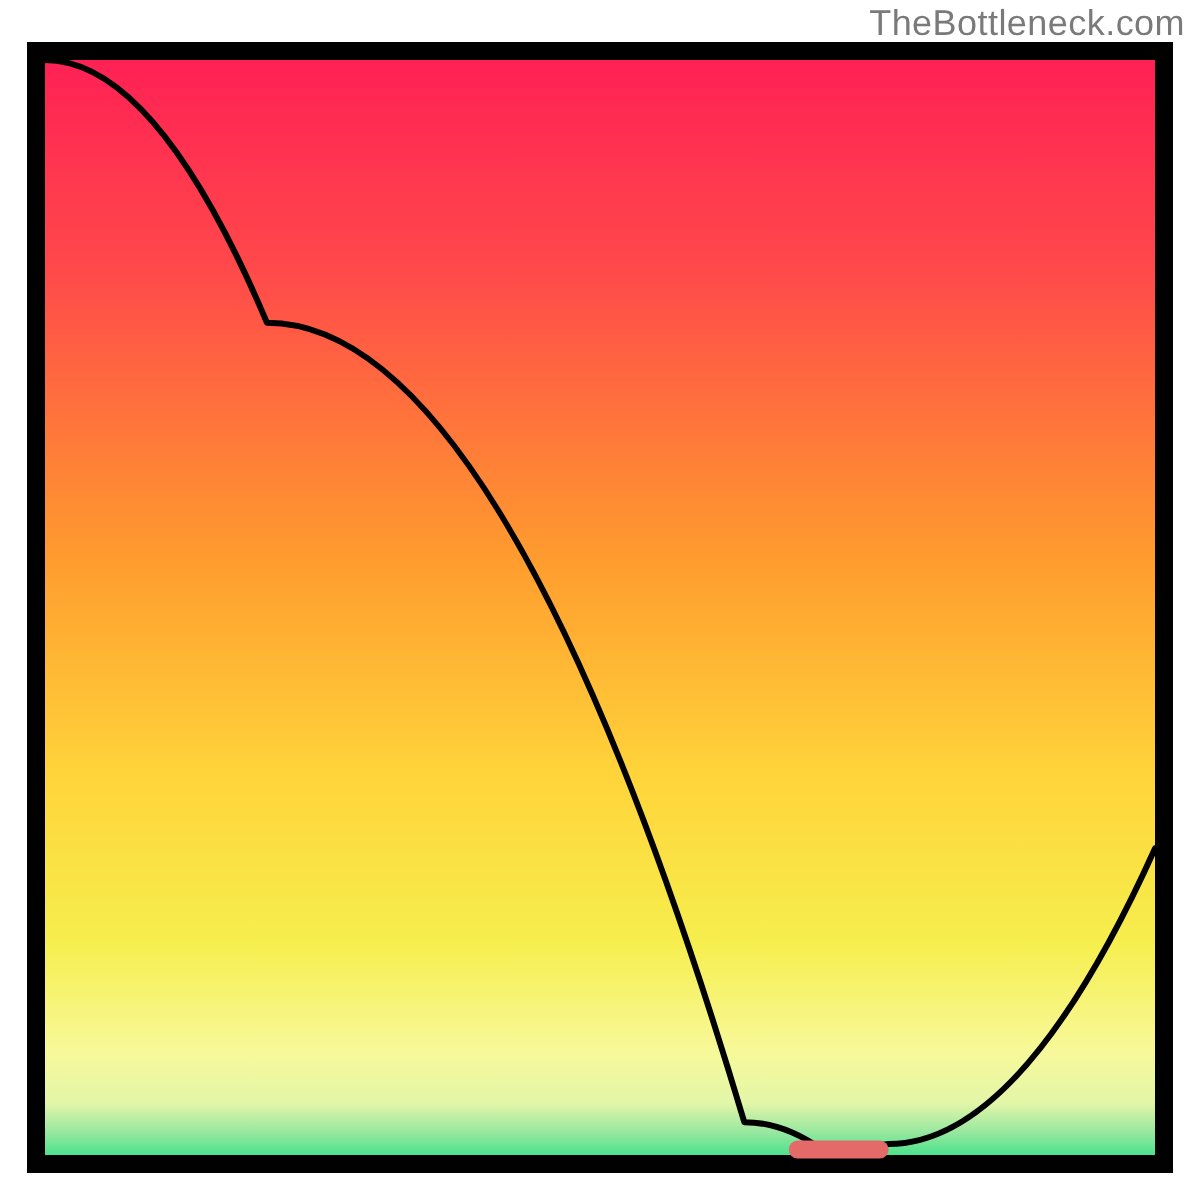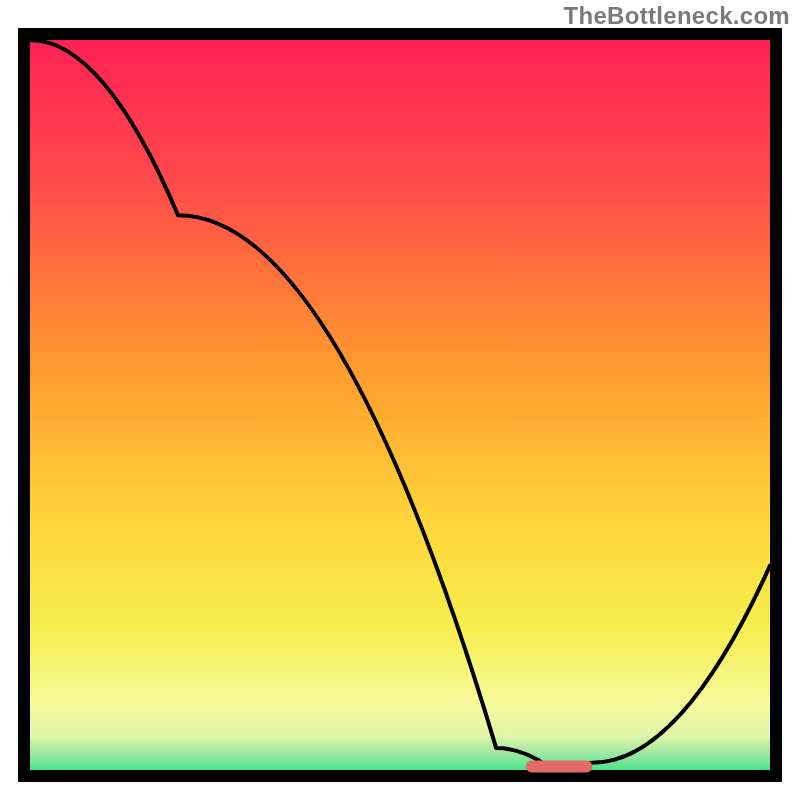--- a/index.html
+++ b/index.html
@@ -14,21 +14,21 @@
     position: relative;
     width: 800px;
     height: 800px;
   }
   .watermark {
     position: absolute;
     top: 2px;
     right: 10px;
     font-family: Arial, Helvetica, sans-serif;
     font-size: 24px;
-    font-weight: 700;
+    font-weight: 400;
     color: #7a7a7a;
     letter-spacing: 0.3px;
     user-select: none;
   }
   
   svg.plot {
     position: absolute;
     left: 18px;
     top: 28px;
     width: 764px;   

